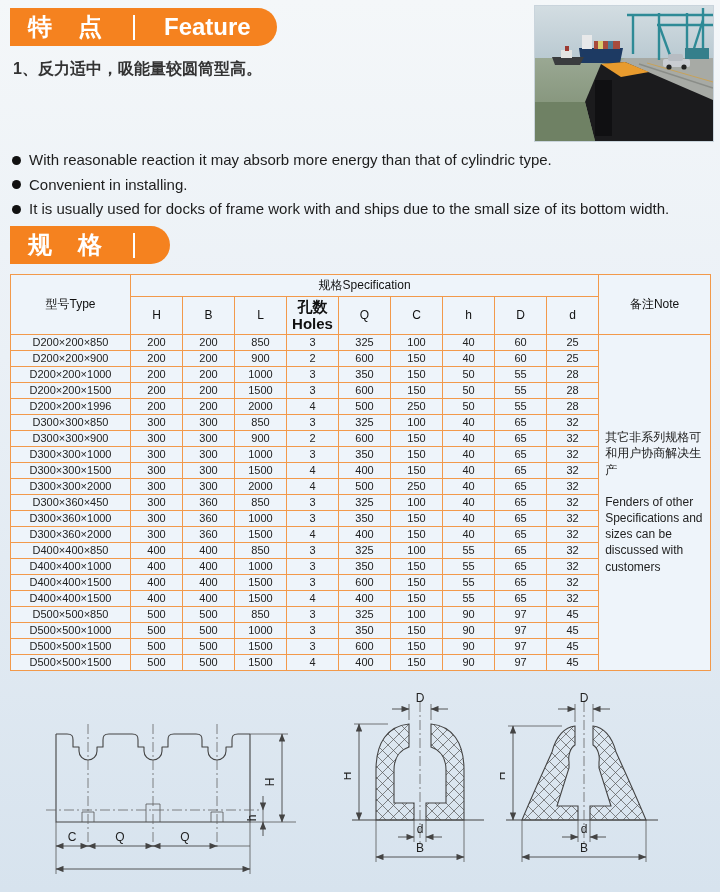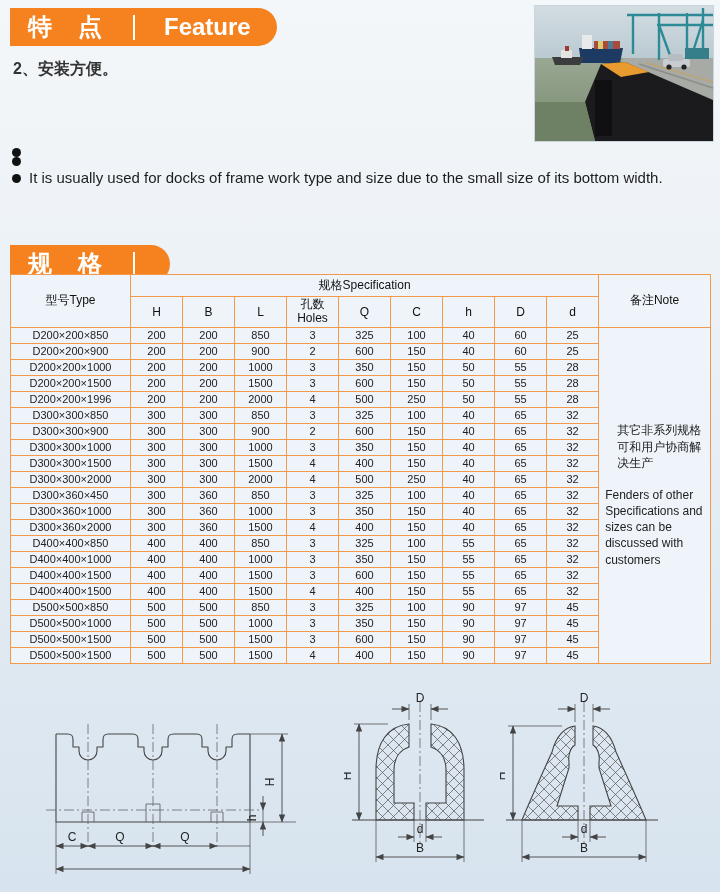--- a/index.html
+++ b/index.html
@@ -12,45 +12,45 @@
   .banner{
     position:absolute;left:10px;height:38px;
     background:#f5821f;border-radius:0 19px 19px 0;
     color:#fff;display:inline-flex;align-items:center;
     padding:0 26px 0 18px;white-space:nowrap;gap:20px;
   }
   .banner .zh{font-size:24px;font-weight:bold;letter-spacing:1px;}
   .banner .tdiv{width:2px;height:25px;background:#fff;margin:0 9px 0 10px;}
   .banner .en{font-size:24px;font-weight:bold;letter-spacing:0;}
   #feature-banner{top:8px;}
-  #spec-banner{top:245px;}
+  #spec-banner{top:226px;}
 
   
   .zh-list{position:absolute;left:13px;top:56px;list-style:none;margin:0;padding:0;}
   .zh-list li{font-size:16px;font-weight:bold;color:#333;line-height:26px;white-space:nowrap;}
 
   
   .en-list{position:absolute;left:12px;top:148px;list-style:none;margin:0;padding:0;}
   .en-list li{display:flex;align-items:center;font-size:15px;color:#1d1d1d;line-height:24.5px;white-space:nowrap;}
   .en-list .dot{width:9px;height:9px;border-radius:50%;background:#111;margin-right:8px;flex:0 0 auto;}
 
   
   .photo{position:absolute;left:534px;top:5px;width:178px;height:135px;border:1px solid #c9d4dc;background:#cdd8dd;}
 
   
   .spec-table{position:absolute;left:10px;top:274px;width:700px;border-collapse:collapse;table-layout:fixed;}
   .spec-table th,.spec-table td{border:1px solid #f2994a;background:#eef4fa;}
   .spec-table thead th{font-weight:normal;font-size:12px;color:#111;}
   .spec-table .hrow1 th{height:19px;}
   .spec-table .hrow2 th{height:24px;}
-  .spec-table th.holes{font-size:12px;line-height:1.15;white-space:pre-line;}
+  .spec-table th.holes{font-size:15px;line-height:1.15;white-space:pre-line;font-weight:bold;}
   .spec-table td{font-size:11px;height:15px;text-align:center;color:#222;padding:0;}
   .spec-table td.type-cell{font-size:11px;}
   .spec-table td.note-cell{font-size:12px;text-align:left;vertical-align:middle;padding:4px 6px;line-height:1.35;color:#222;}
-  .note-zh{margin-bottom:16px;margin-left:12px;}
+  .note-zh{margin-bottom:16px;}
 
   
   .drawing{position:absolute;}
   #drawing-side{left:36px;top:698px;}
   #drawing-dsec{left:344px;top:690px;}
   #drawing-bell{left:500px;top:690px;}
   .ol{stroke:#444;stroke-width:1.1;fill:none;stroke-linejoin:round;}
   .ext{stroke:#555;stroke-width:0.8;fill:none;}
   .cl{stroke:#666;stroke-width:0.8;fill:none;stroke-dasharray:10 3 2 3;}
   .dim{stroke:#444;stroke-width:0.9;fill:none;marker-start:url(#arr);marker-end:url(#arr);}
@@ -61,21 +61,21 @@
 </head>
 <body>
 
 <div class="banner" id="feature-banner">
   <span class="zh">特　点</span>
   <span class="tdiv"></span>
   <span class="en">Feature</span>
 </div>
 
 <ul class="zh-list">
-  <li>2、安装方便。</li>
+  <li>1、反力适中，吸能量较圆筒型高。</li>
 </ul>
 
 <svg class="photo" viewBox="0 0 178 135" xmlns="http://www.w3.org/2000/svg">
   <defs>
     <linearGradient id="skyg" x1="0" y1="0" x2="0" y2="1">
       <stop offset="0" stop-color="#d3dde2"></stop>
         <stop offset="1" stop-color="#b9c9d1"></stop>
     </linearGradient>
     <linearGradient id="seag" x1="0" y1="0" x2="0" y2="1">
       <stop offset="0" stop-color="#9aa893"></stop>
@@ -124,27 +124,29 @@
 
   <polygon points="66,58 90,56 178,94 178,135 60,135 50,96" fill="#1b1b1d"></polygon>
   <polygon points="66,58 90,56 114,66 86,71" fill="#e89b2e"></polygon>
   <rect x="60" y="74" width="17" height="56" fill="#101012"></rect>
   <polygon points="0,96 50,96 60,135 0,135" fill="#6f8164"></polygon>
 </svg>
 
 <ul class="en-list">
   <li>
       <span class="dot"></span>
+      <span>With reasonable reaction it may absorb more energy than that of cylindric type.</span>
     </li>
   <li>
       <span class="dot"></span>
+      <span>Convenient in installing.</span>
     </li>
   <li>
       <span class="dot"></span>
-      <span>It is usually used for docks of frame work type and size due to the small size of its bottom width.</span>
+      <span>It is usually used for docks of frame work with and ships due to the small size of its bottom width.</span>
     </li>
 </ul>
 
 <div class="banner" id="spec-banner">
   <span class="zh">规　格</span>
   <span class="tdiv"></span>
 </div>
 
 <table class="spec-table">
   <colgroup>

